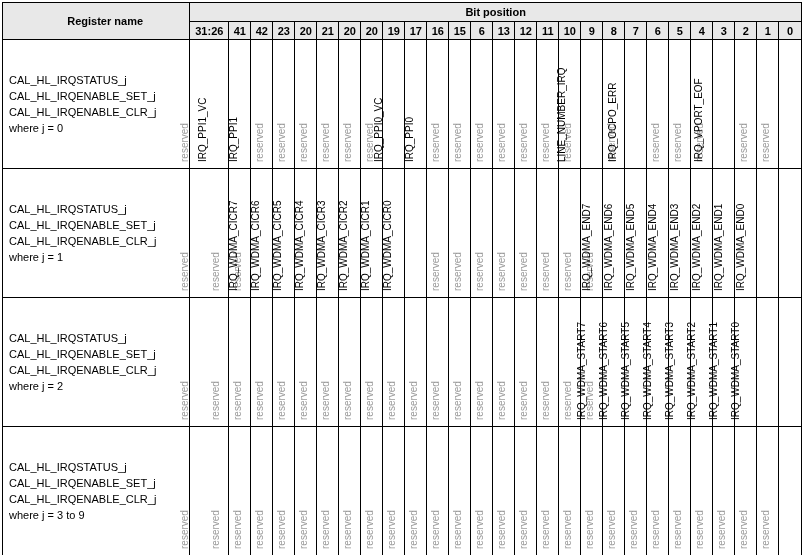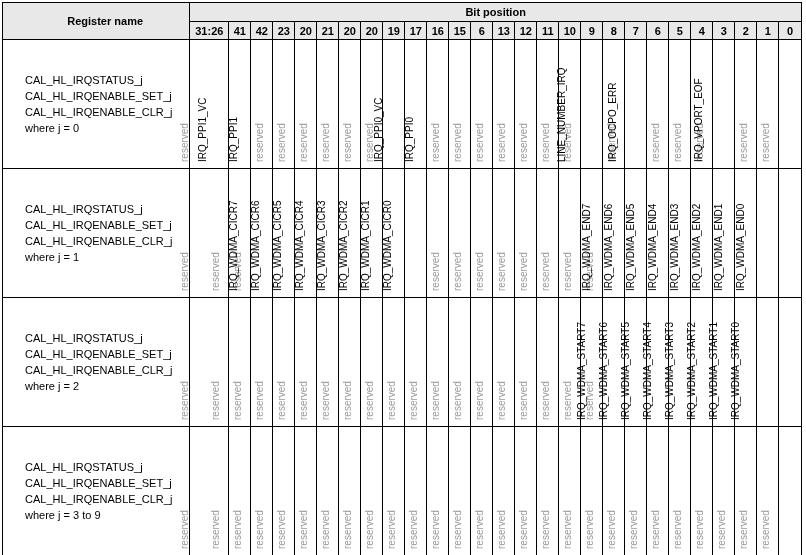--- a/index.html
+++ b/index.html
@@ -44,21 +44,20 @@
   }
   .reg-name-cell {
     padding: 4px 6px;
     font-size: 11px;
     line-height: 16px;
     vertical-align: middle;
     height: 120px;
   }
   .reg-name-cell div {
     white-space: nowrap;
-    margin-left: 16px;
   }
   .bit-cell {
     height: 120px;
     position: relative;
   }
   .vtext {
     position: absolute;
     left: 50%;
     bottom: 6px;
     transform: translateX(-50%) rotate(-90deg);

